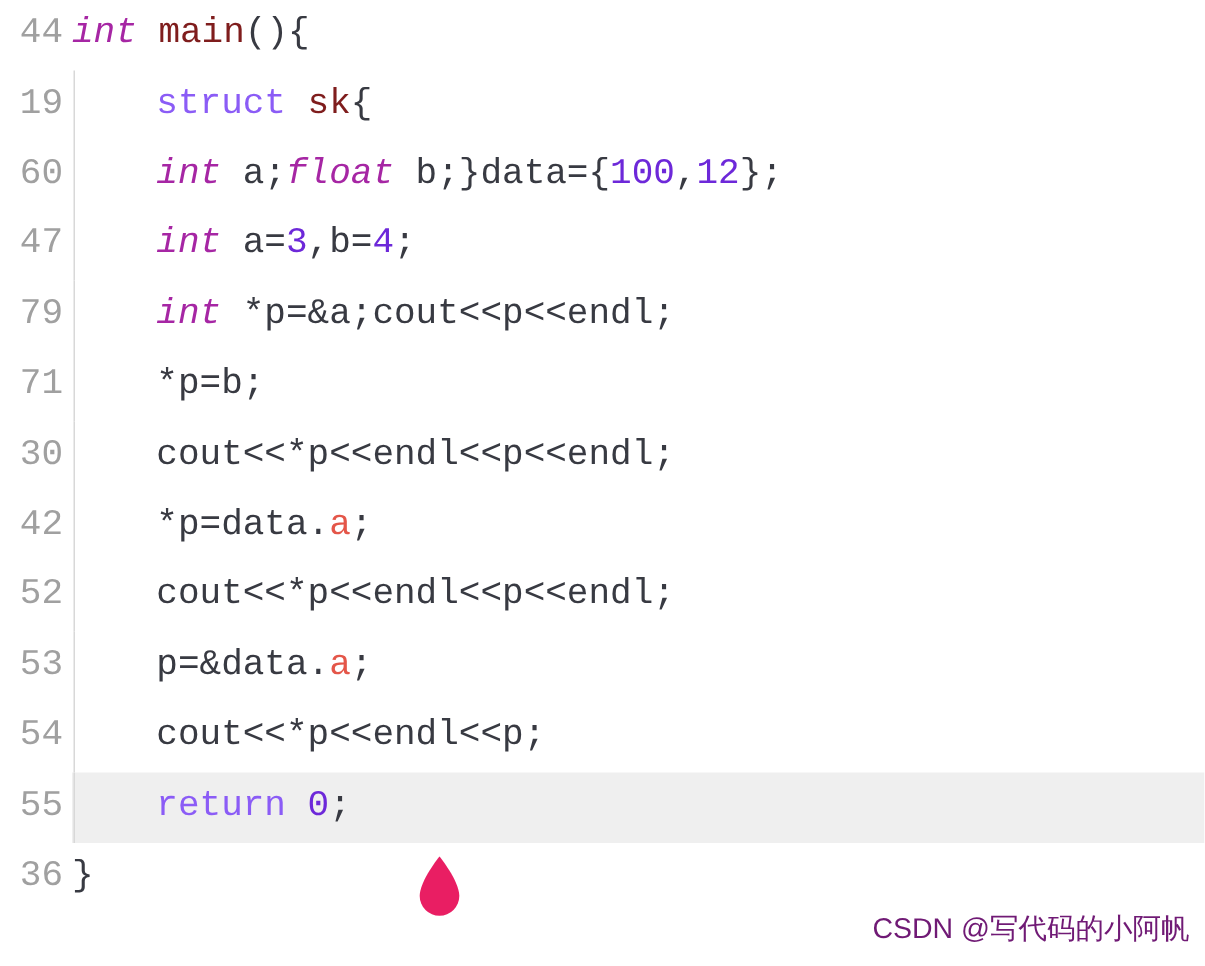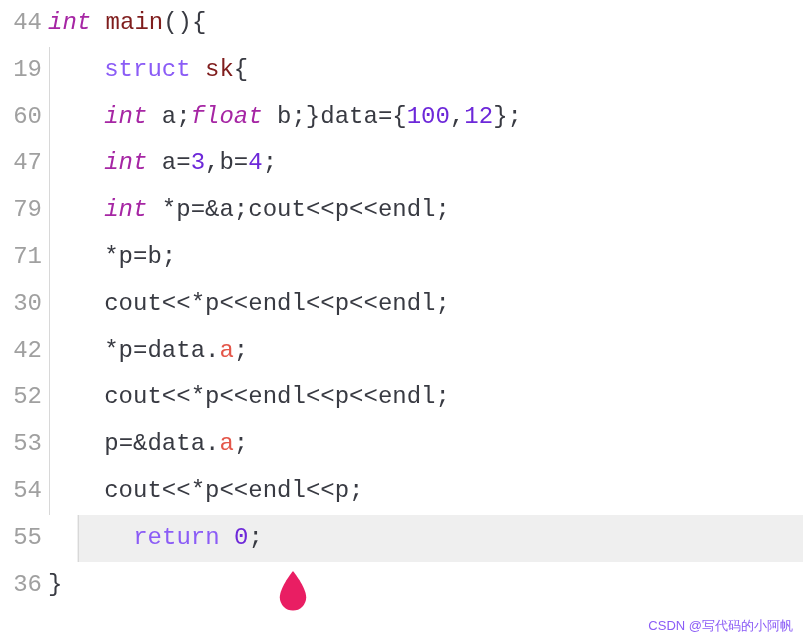--- a/index.html
+++ b/index.html
@@ -19,21 +19,21 @@
       width: 48px;
       text-align: right;
       padding-right: 6px;
       color: #a0a0a0;
       user-select: none;
       flex-shrink: 0;
     }
     .gutter .ln { display: block; }
     .code { flex: 1; white-space: pre; }
     .code-line { display: block; position: relative; }
-    .code-line.hl { background: #efefef; margin-left: 29px; }
+    .code-line.hl { background: #efefef; }
     .indent-guide {
       border-left: 1px solid #d8d8d8;
       padding-left: 11px;
       margin-left: 1px;
       display: inline-block;
     }
     .kw { color: #8b5cf6; }
     .ty { color: #a626a4; font-style: italic; }
     .id { color: #383a42; }
     .fn { color: #7f1d1d; }
@@ -48,22 +48,22 @@
       height: 44px;
       left: 275px;
       top: 568px;
       pointer-events: none;
     }
     .cursor-drop svg { width: 100%; height: 100%; }
     .watermark {
       position: absolute;
       right: 10px;
       bottom: 6px;
-      font-size: 13px;
-      color: #8b5cf6;
+      font-size: 19px;
+      color: #701a75;
       font-family: sans-serif;
     }
   </style>
 </head>
 <body>
 
 <div class="editor">
   <div class="gutter">
       <span class="ln">44</span>
       <span class="ln">19</span>

